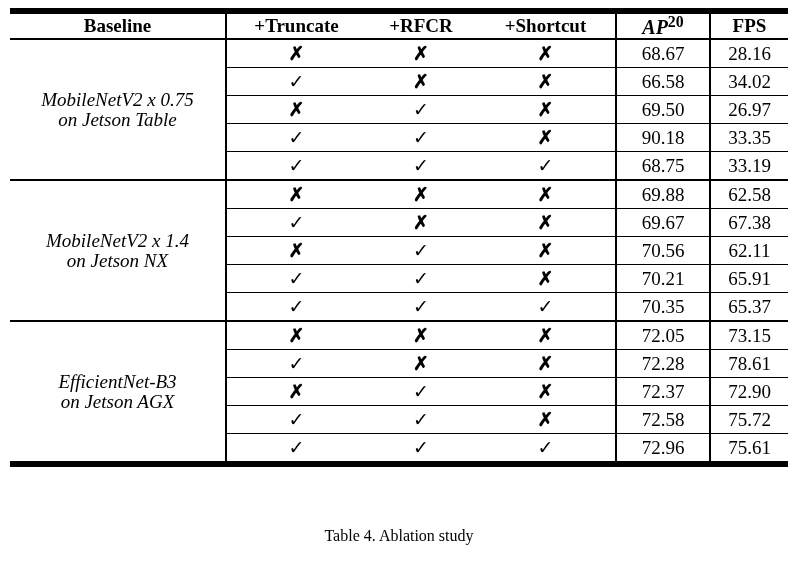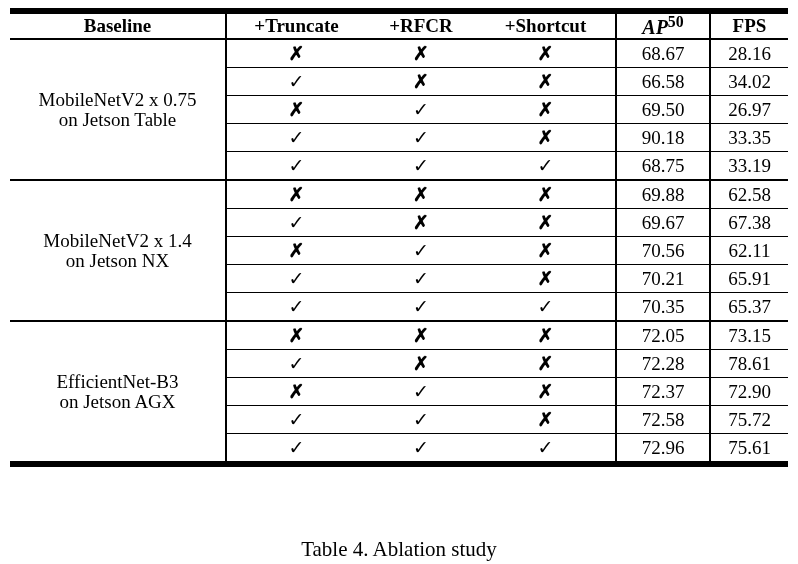--- a/index.html
+++ b/index.html
@@ -53,20 +53,21 @@
   }
   .head-ap {
     font-weight: bold;
     font-family: "Liberation Serif", serif;
     font-style: italic;
     font-size: 20px;
   }
   .sep-left { border-left: 2.5px solid #000; }
 
   .baseline-cell {
+    font-style: italic;
     font-size: 19px;
     line-height: 1.35;
     border-right: 2.5px solid #000;
     padding: 0 6px;
   }
   .mark-cell {
     font-size: 20px;
     height: 27px;
     border-top: 1.2px solid #000;
   }
@@ -86,23 +87,23 @@
     margin-top: 16px;
   }
   .fps-cell.first-of-group { border-top: 0; }
   .check { font-size: 21px; }
   .cross { font-size: 21px; font-weight: bold; }
 
   .caption {
     position: absolute;
     left: 0;
     right: 0;
-    bottom: 2px;
+    bottom: 19px;
     text-align: center;
-    font-size: 21px;
+    font-size: 16px;
     font-family: "Liberation Serif", serif;
   }
 </style>
 </head>
 <body>
 
 <div class="page">
 
   <table class="ablation">
     <colgroup>
@@ -117,21 +118,21 @@
       <tr class="top-rule">
         <td colspan="6"></td>
       </tr>
 
       <tr>
         <td class="head-cell">Baseline</td>
         <td class="head-cell sep-left">+Truncate</td>
         <td class="head-cell">+RFCR</td>
         <td class="head-cell">+Shortcut</td>
         <td class="head-cell sep-left">
-          <span class="head-ap">AP</span><sup>50</sup>
+          <span class="head-ap">AP</span><sup>20</sup>
         </td>
         <td class="head-cell sep-left">FPS</td>
       </tr>
 
       <tr class="head-rule">
         <td colspan="6"></td>
       </tr>
 
       <tr>
         <td class="baseline-cell" rowspan="5">

